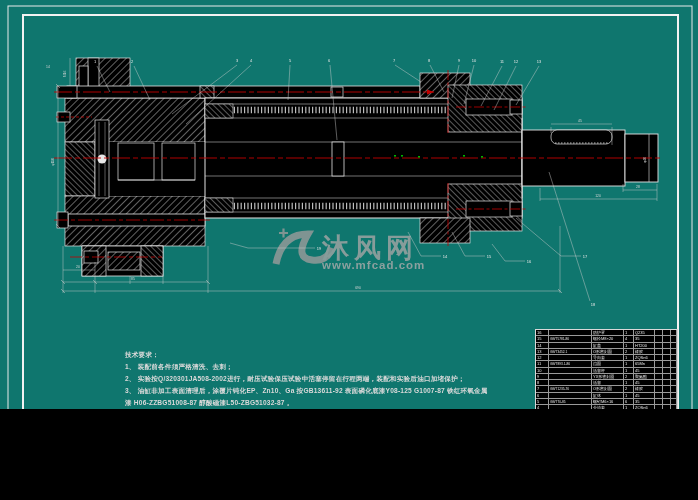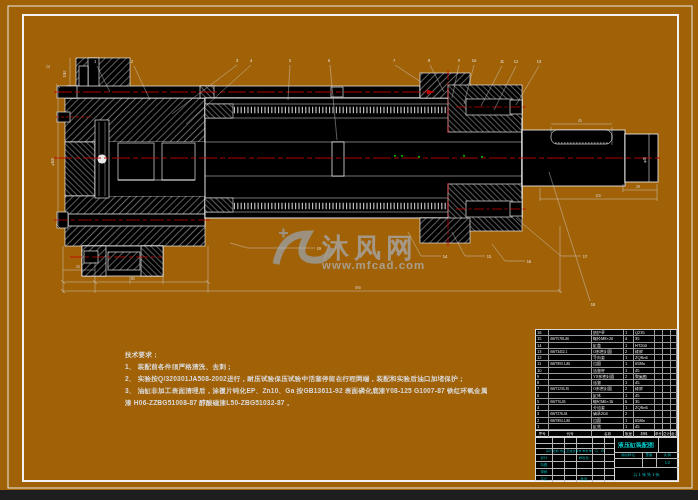--- a/index.html
+++ b/index.html
@@ -1,16 +1,16 @@
 <!DOCTYPE html>
 <html><head>
 <meta charset="utf-8">
 <style>
   html,body{margin:0;padding:0;background:#000;}
-  .stage{position:relative;width:698px;height:500px;background:#a16207;overflow:hidden;
+  .stage{position:relative;width:698px;height:409px;background:#0f766e;overflow:hidden;
          font-family:"Liberation Sans",sans-serif;}
   .stage *{box-sizing:border-box;}
   
   .notes{position:absolute;left:125px;top:349px;width:368px;color:#d9d9d9;
          font-size:6.6px;line-height:12px;font-weight:bold;letter-spacing:.2px;}
   .notes div{white-space:nowrap;}
   
   .bom{position:absolute;left:535px;top:329px;width:143px;height:108px;
        border:1px solid #d8d8d8;background:#000;}
   .bom-body{position:absolute;left:0;top:0;width:141px;height:100px;

